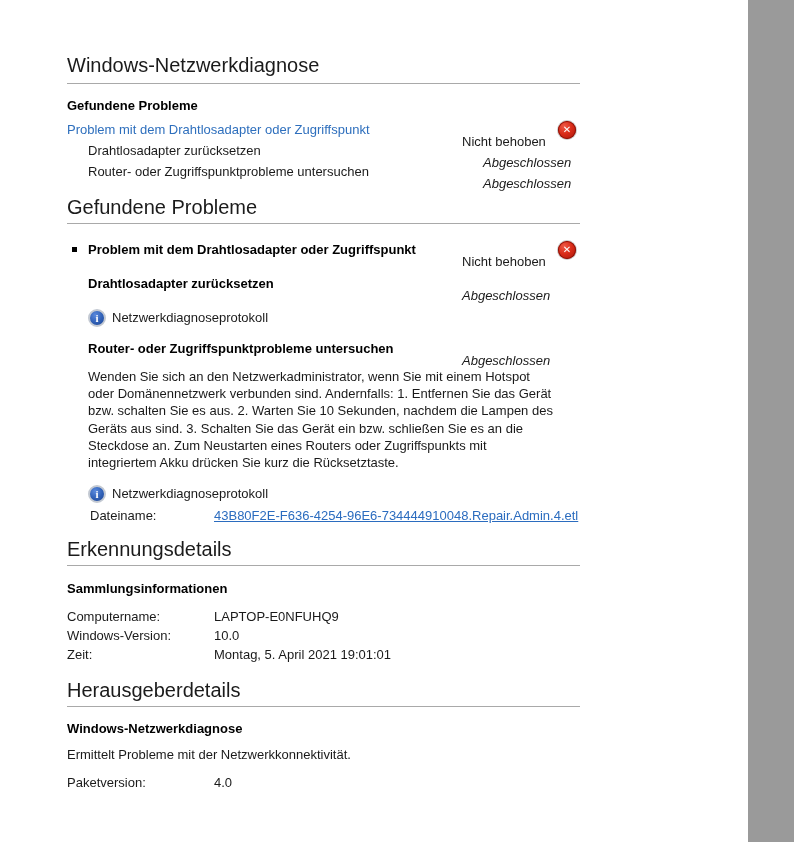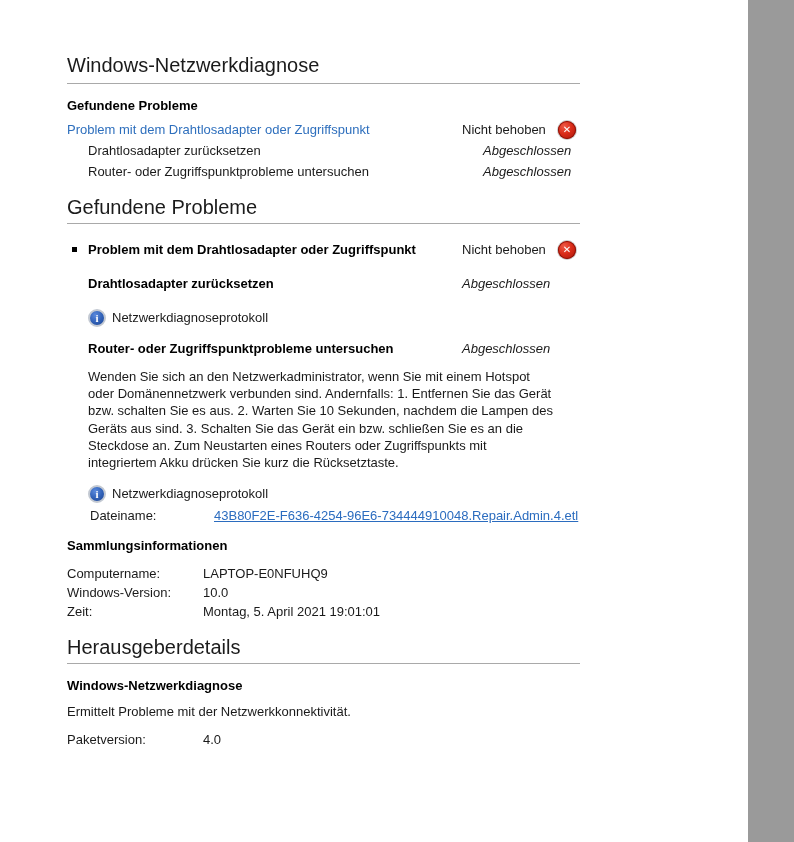--- a/index.html
+++ b/index.html
@@ -17,21 +17,21 @@
   h2.found{margin-top:16px;}
   h2.detect{margin-top:15px;}
   h2.publish{margin-top:16px;}
   .h3{font-weight:700;font-size:13px;line-height:16px;color:#000;}
   .h3.summary-head{margin-top:14px;}
   .h3.collect-head{margin-top:15px;}
   .h3.pub-head{margin-top:14px;}
   .row{position:relative;line-height:16px;}
   .summary .row{margin-bottom:5px;}
   .summary .row.first{margin-top:8px;}
-  .row .status{position:absolute;left:395px;top:0;font-style:italic;white-space:nowrap;}
+  .row .status{position:absolute;left:395px;top:12px;font-style:italic;white-space:nowrap;}
   .row .status.plain{font-style:normal;}
   .indent{margin-left:21px;}
   .indent .row .status{left:374px;}
   .link{color:#2e6fbd;cursor:pointer;}
   .filelink{color:#2b6cbf;text-decoration:underline;cursor:pointer;white-space:nowrap;}
   .bold{font-weight:700;color:#000;}
   .bullet-row{margin-top:18px;}
   .bullet{position:absolute;left:-16px;top:5px;width:5px;height:5px;background:#000;}
   .step-row{margin-top:18px;}
   .info-row{margin-top:16px;height:18px;line-height:18px;}
@@ -51,21 +51,21 @@
   .infoicon{
     display:inline-block;vertical-align:middle;width:14px;height:14px;border-radius:50%;
     background:radial-gradient(circle at 38% 30%, #5a8ade 0%, #2f5fb5 55%, #1d4693 100%);
     border:2px solid #c3c9d2;
     color:#fff;text-align:center;line-height:14px;font-size:11px;font-weight:700;
     font-family:"Liberation Serif",serif;margin-right:6px;
   }
   .info-label{vertical-align:middle;}
   .kv-table{margin-top:12px;}
   .kv-row{position:relative;line-height:16px;margin-bottom:3px;}
-  .kv-row .val{position:absolute;left:136px;top:0;white-space:nowrap;}
+  .kv-row .val{position:absolute;left:147px;top:0;white-space:nowrap;}
   .pub-desc{margin:10px 0 0 0;line-height:16px;}
 </style>
 </head>
 <body>
 
 <div class="graybar"></div>
 
 <div class="content">
 
   <h1>Windows-Netzwerkdiagnose</h1>
@@ -121,20 +121,21 @@
     <div class="info-row second">
       <span class="infoicon">i</span><span class="info-label">Netzwerkdiagnoseprotokoll</span>
     </div>
 
     <div class="file-row second">
       <span class="flabel">Dateiname:</span><span class="filelink">43B80F2E-F636-4254-96E6-734444910048.Repair.Admin.4.etl</span>
     </div>
 
   </div>
 
+  <h2 class="detect">Erkennungsdetails</h2>
   <div class="h3 collect-head">Sammlungsinformationen</div>
 
   <div class="kv-table">
     <div class="kv-row">
       <span>Computername:</span>
       <span class="val">LAPTOP-E0NFUHQ9</span>
     </div>
     <div class="kv-row">
       <span>Windows-Version:</span>
       <span class="val">10.0</span>

